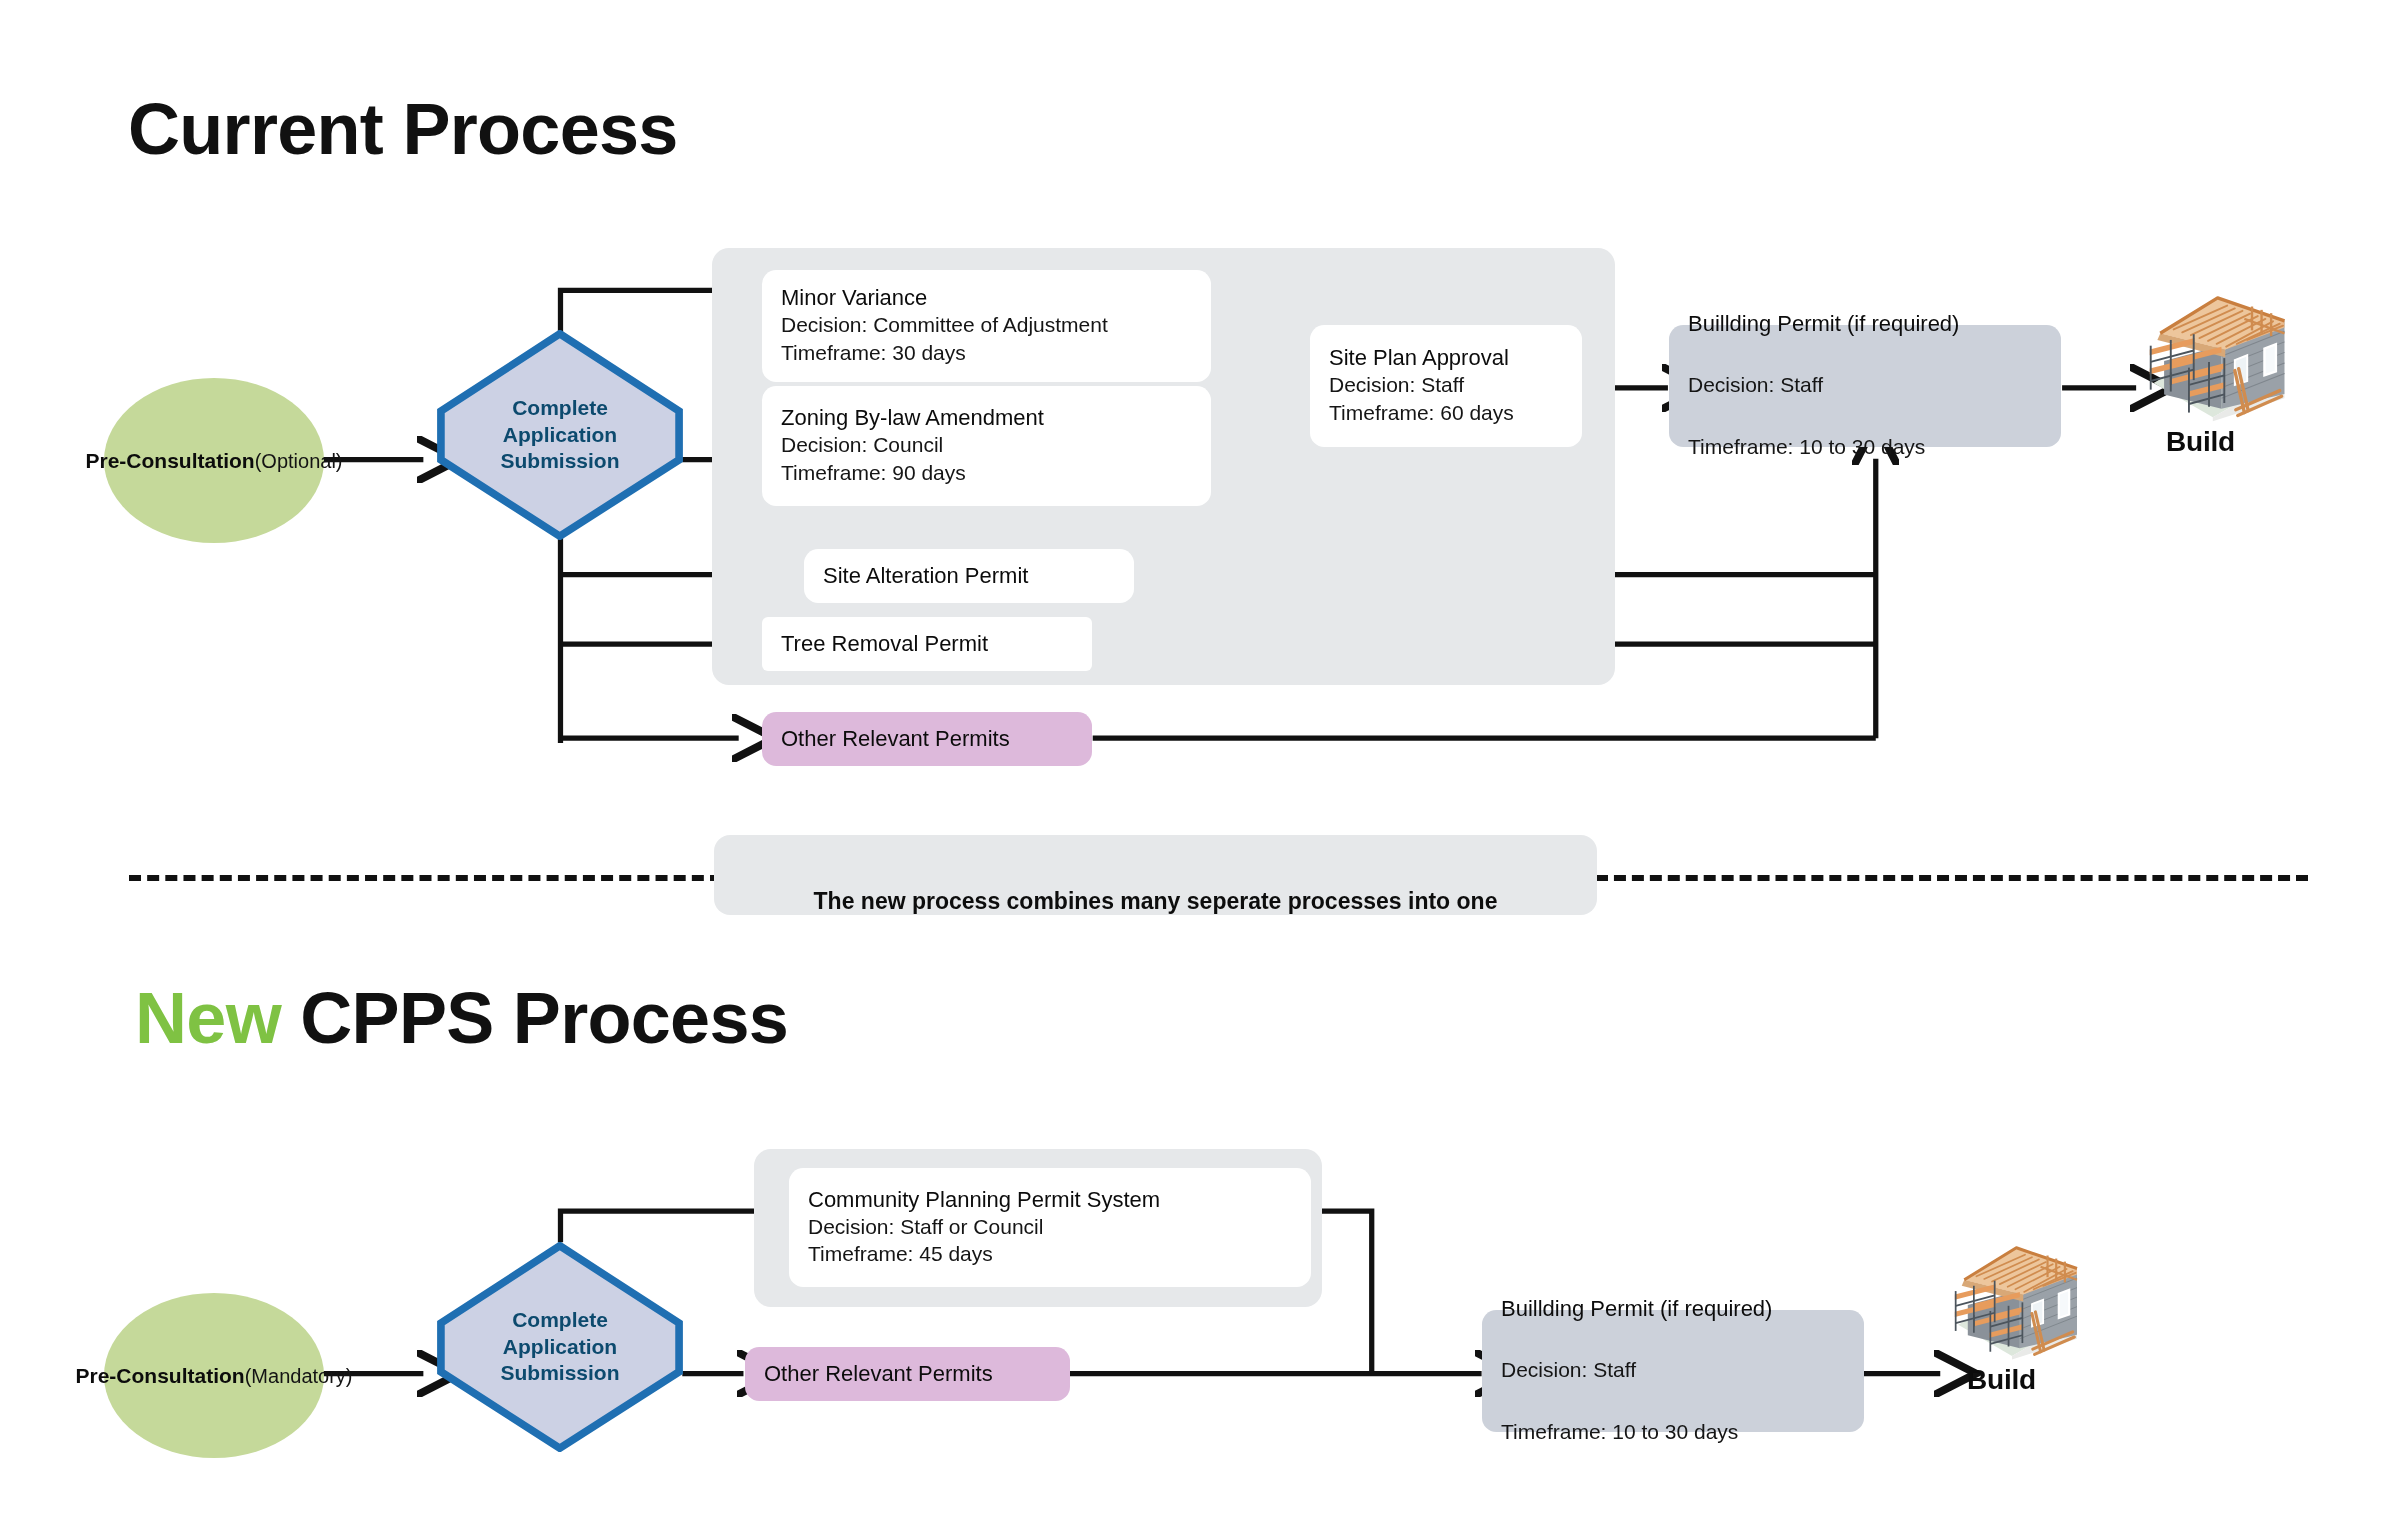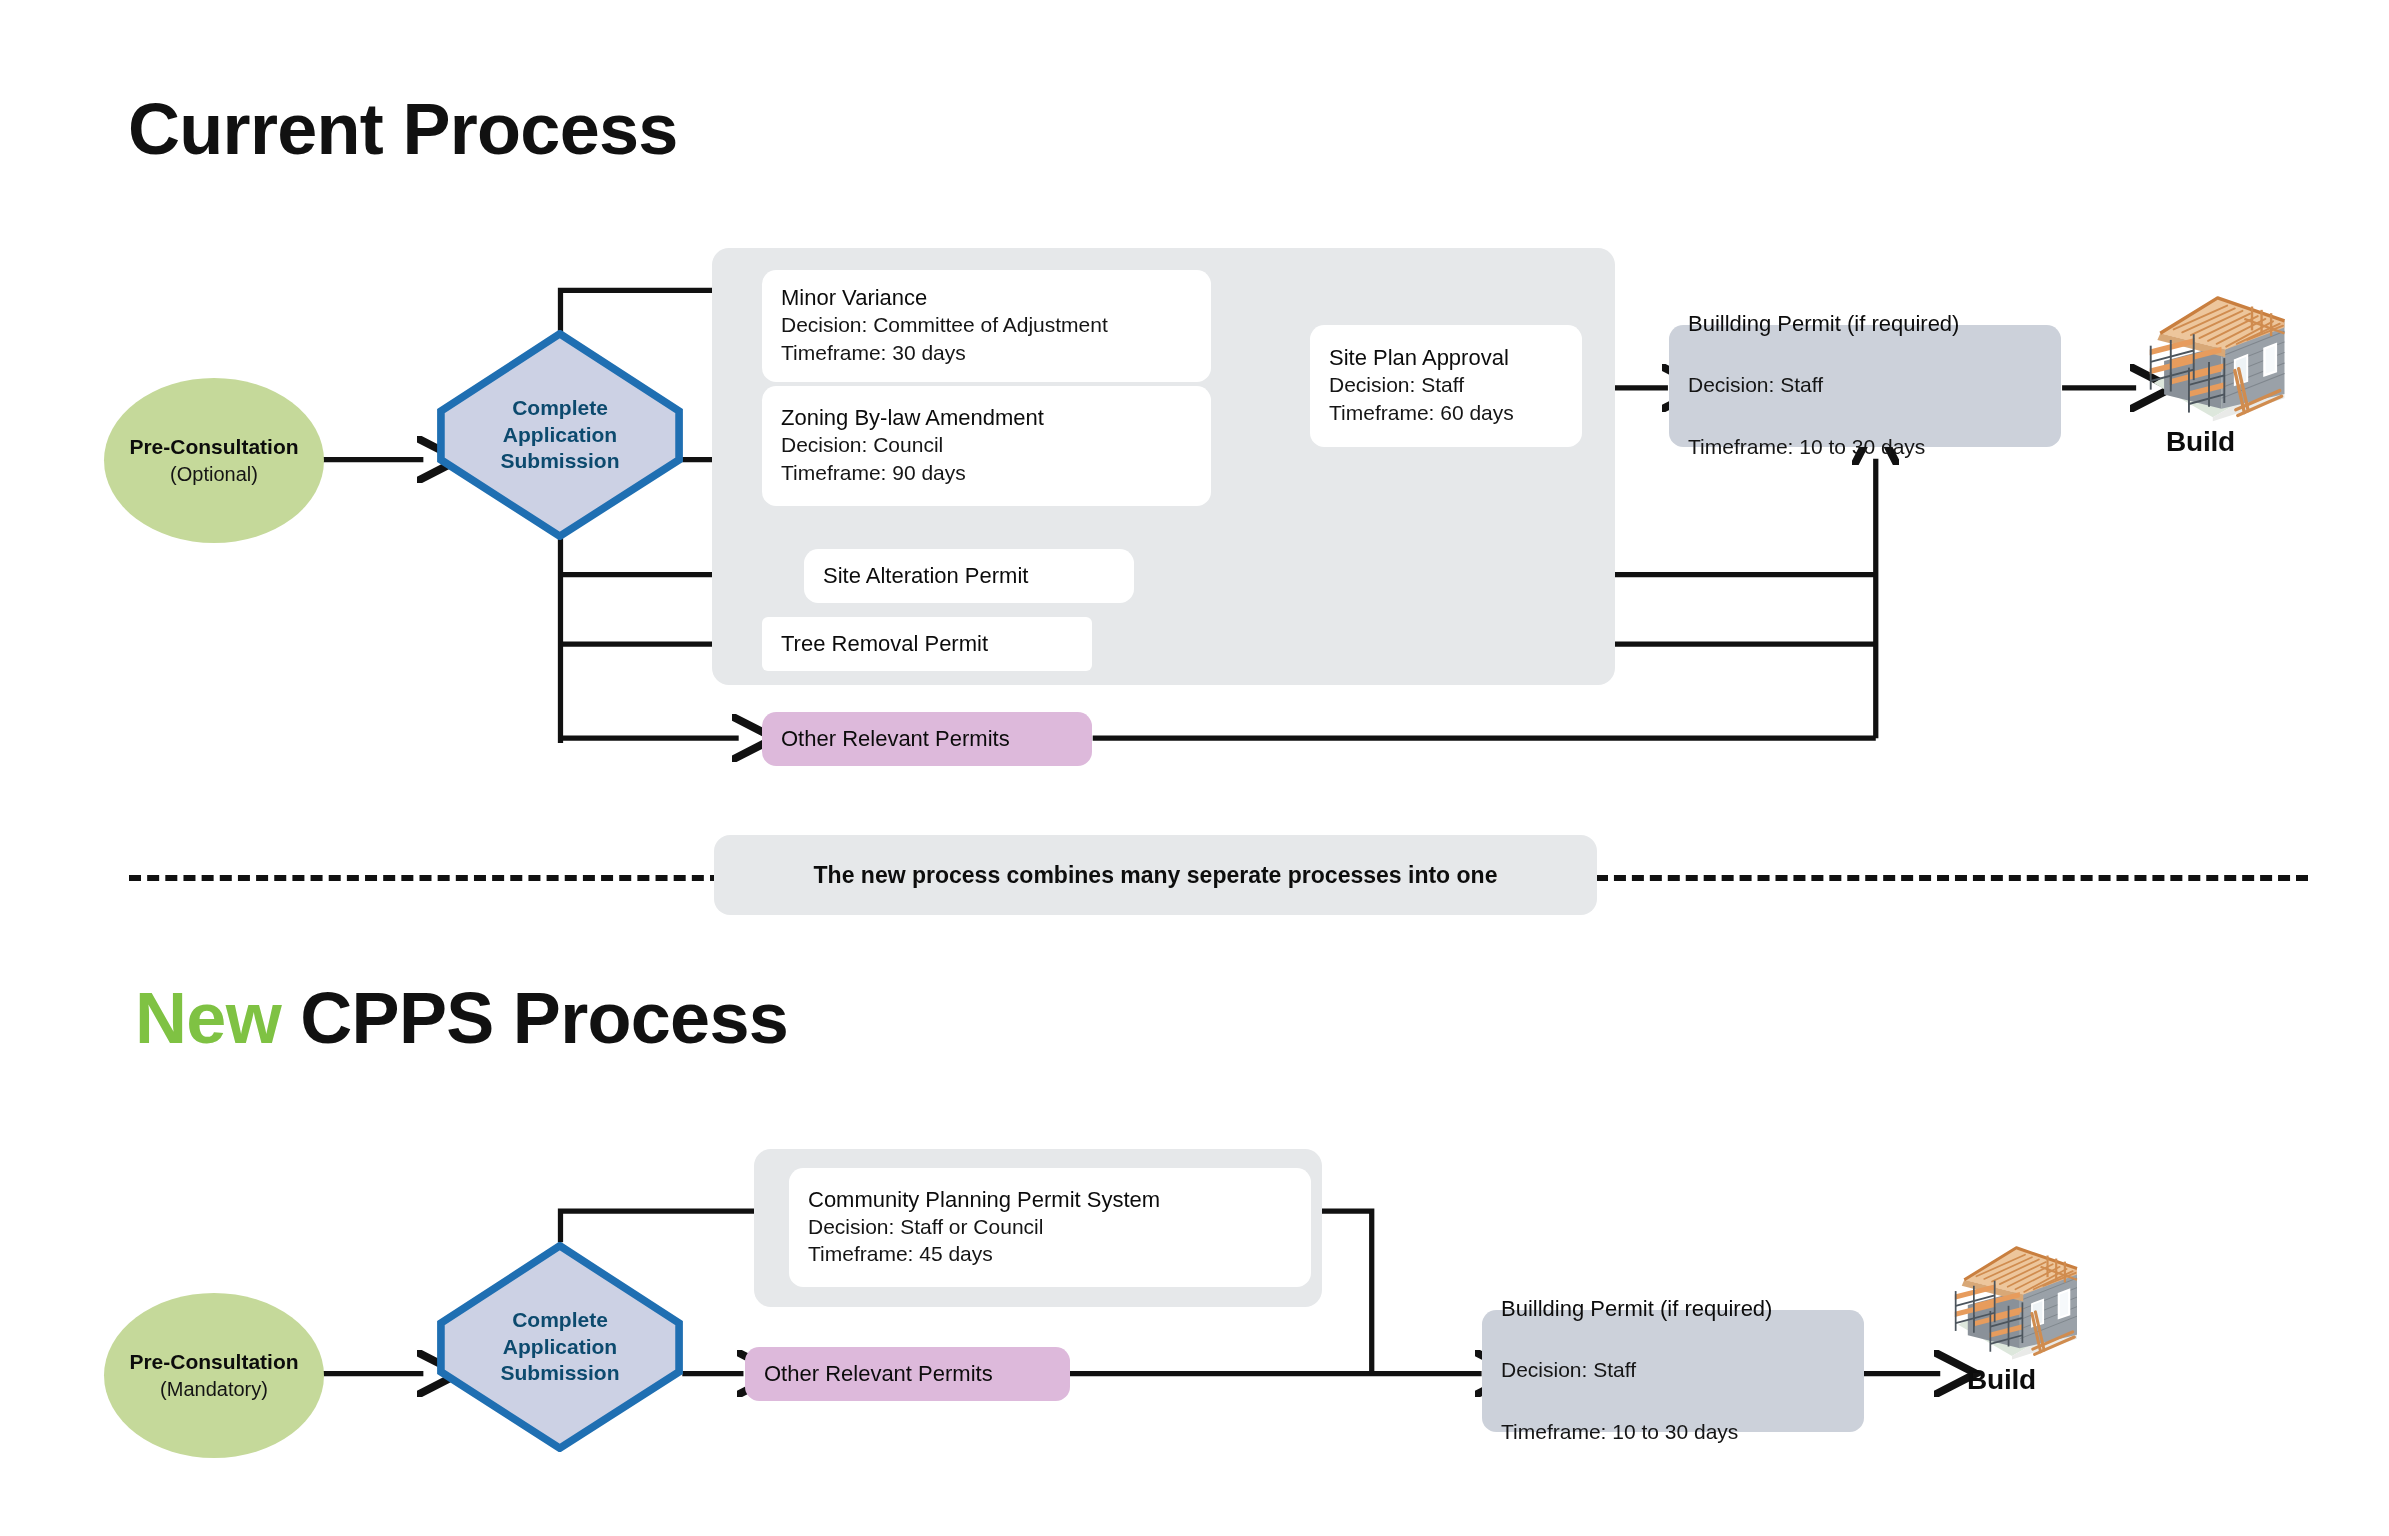--- a/index.html
+++ b/index.html
@@ -70,21 +70,20 @@
   .card.grey-fill { background: #ccd1da; gap: 34px; }
   .card.purple-fill { background: #ddb9db; }
   .card.single { padding: 0 19px; justify-content: center; }
 
   
   .ellipse {
     position: absolute;
     background: #c5d99a;
     border-radius: 50%;
     display: flex;
-    flex-direction: column;
     align-items: center;
     justify-content: center;
     text-align: center;
   }
   .ellipse .e-strong {
     font-size: 21px;
     font-weight: 700;
     color: #0c0c0c;
     line-height: 1.2;
     white-space: nowrap;
@@ -132,21 +131,21 @@
   .divider-line {
     position: absolute;
     height: 0;
     border-top: 6.7px dashed #111111;
   }
   .divider-chip {
     position: absolute;
     background: #e6e8ea;
     border-radius: 16.2px;
     display: flex;
-    align-items: center;
+    align-items: flex-end;
     justify-content: center;
     font-size: 23px;
     font-weight: 700;
     color: #0d0d0d;
     white-space: nowrap;
   }
 
   
   .build-group { position: absolute; }
   .build-label {

